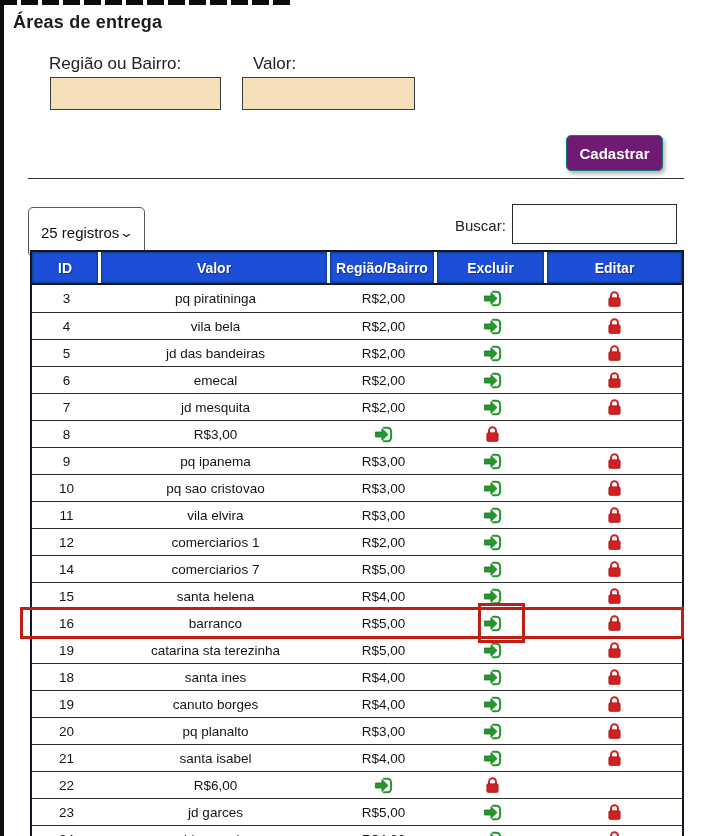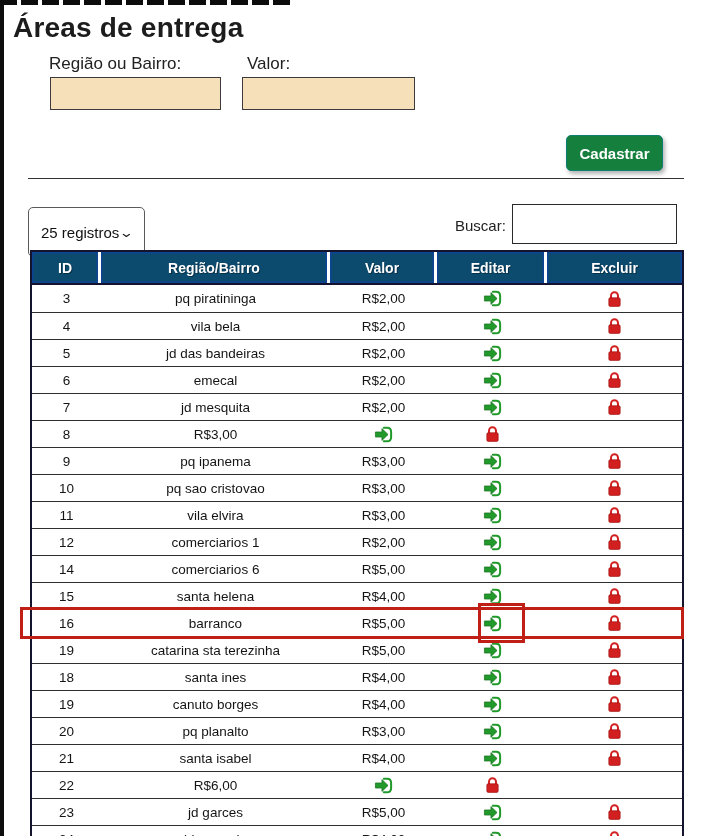--- a/index.html
+++ b/index.html
@@ -4,35 +4,35 @@
 <style>
   * { margin:0; padding:0; box-sizing:border-box; }
   html,body { width:702px; height:836px; overflow:hidden; background:#fff;
               font-family:"Liberation Sans", sans-serif; color:#1a1a1a; position:relative; }
 
   
   .left-edge   { position:absolute; left:0; top:0; width:4px; height:836px; background:#0d0d0d; }
   .top-clip    { position:absolute; left:0; top:0; width:292px; height:5px;
                  background:repeating-linear-gradient(90deg,#0c0c0c 0 17px,#ffffff 17px 21px); }
 
-  .page-title  { position:absolute; left:13px; top:12px; font-size:28px; font-weight:bold;
+  .page-title  { position:absolute; left:13px; top:12px; font-size:18px; font-weight:bold;
                  letter-spacing:.2px; color:#1c1c1c; }
 
   .field-label { position:absolute; top:54px; font-size:17px; color:#222; }
   .lbl-region  { left:49px; }
-  .lbl-valor   { left:247px; }
+  .lbl-valor   { left:253px; }
 
   .wheat-input { position:absolute; top:77px; height:33px; background:#f5e0ba;
                  border:1.5px solid #3c3c3c; outline:none; font-size:15px; padding:0 8px;
                  font-family:"Liberation Sans", sans-serif; }
   .inp-region  { left:50px;  width:171px; }
   .inp-valor   { left:242px; width:173px; }
 
   .btn-cadastrar { position:absolute; left:566px; top:135px; width:97px; height:36px;
-                 background:#15803d; border:1px solid #0f7e72; border-radius:5px;
+                 background:#701a75; border:1px solid #0f7e72; border-radius:5px;
                  color:#ffffff; font-weight:bold; font-size:15px; cursor:pointer;
                  box-shadow:2px 3px 4px rgba(0,0,0,.3);
                  font-family:"Liberation Sans", sans-serif; }
 
   .separator   { position:absolute; left:28px; top:178px; width:656px; height:0;
                  border-top:1.5px solid #333; }
 
   .page-size   { position:absolute; left:28px; top:207px; width:117px; height:50px;
                  border:1px solid #5a5a5a; border-radius:5px; background:#fff;
                  display:flex; align-items:center; justify-content:space-between;
@@ -42,21 +42,21 @@
   .buscar-label{ position:absolute; left:455px; top:217px; font-size:15px; color:#222; }
   .search-input{ position:absolute; left:512px; top:204px; width:165px; height:40px;
                  border:1.5px solid #2a2a2a; outline:none; font-size:15px; padding:0 8px;
                  font-family:"Liberation Sans", sans-serif; }
 
   
   .dtable      { position:absolute; left:30px; top:250px; width:654px;
                  border:2px solid #14142e; background:#fff; }
   .hdr-row     { display:grid; grid-template-columns:69px 229px 107px 110px 1fr;
                  background:#fff; border-bottom:2px solid #14142e; }
-  .hdr-cell    { background:#0c4a6e; color:#fff; font-weight:bold; font-size:14px;
+  .hdr-cell    { background:#1d4ed8; color:#fff; font-weight:bold; font-size:14px;
                  text-align:center; padding:8px 0 7px 0; cursor:pointer;
                  text-shadow:1px 1px 0 rgba(0,0,0,.35);
                  box-shadow:inset 0 0 0 1.5px #0d4493; border-right:3px solid #ffffff; }
   .hdr-cell:last-child { border-right:none; }
 
   .trow        { display:grid; grid-template-columns:69px 229px 107px 110px 1fr;
                  height:27px; align-items:center; position:relative; font-size:13.5px; }
   .trow + .trow{ border-top:1.7px solid #2e2e2e; }
   .tcell       { text-align:center; color:#141414; }
   .icon-btn    { background:none; border:none; cursor:pointer; display:flex;
@@ -92,24 +92,24 @@
   <span>25 registros</span>
   <span class="chev">⌄</span>
 </div>
 
 <span class="buscar-label">Buscar:</span>
 <input class="search-input" type="text" value="" style="">
 
 <div class="dtable">
   <div class="hdr-row">
     <div class="hdr-cell">ID</div>
+    <div class="hdr-cell">Valor</div>
     <div class="hdr-cell">Região/Bairro</div>
-    <div class="hdr-cell">Valor</div>
+    <div class="hdr-cell">Excluir</div>
     <div class="hdr-cell">Editar</div>
-    <div class="hdr-cell">Excluir</div>
   </div>
   <div id="tbody">
   <div class="trow">
     <div class="tcell">3</div>
     <div class="tcell">pq piratininga</div>
     <div class="tcell">R$2,00</div>
     <div class="tcell">
       <button class="icon-btn" title="">
         <span>
           <svg width="21" height="21" viewBox="0 0 24 24">
@@ -369,21 +369,21 @@
             <rect x="4.8" y="10.4" width="14.4" height="11" rx="1.8" fill="#d21f1f" stroke="#9e1313" stroke-width="0.8"></rect>
           </svg>
         </span>
       </button>
     </div>
 
   </div>
 
   <div class="trow">
     <div class="tcell">14</div>
-    <div class="tcell">comerciarios 6</div>
+    <div class="tcell">comerciarios 7</div>
     <div class="tcell">R$5,00</div>
     <div class="tcell">
       <button class="icon-btn" title="">
         <span>
           <svg width="21" height="21" viewBox="0 0 24 24">
             <path d="M12.4 4.3 h3.6 c2.9 0 4.7 1.9 4.7 4.7 v6 c0 2.8 -1.8 4.7 -4.7 4.7 h-3.6" fill="none" stroke="#219a2b" stroke-width="2.3" stroke-linecap="round"></path>
             <path d="M2.8 9.1 h7.4 V5.2 L17.2 12 l-7 6.8 v-3.9 H2.8 z" fill="#219a2b" stroke="#156b1c" stroke-width="0.8"></path>
           </svg>
         </span>
       </button>

